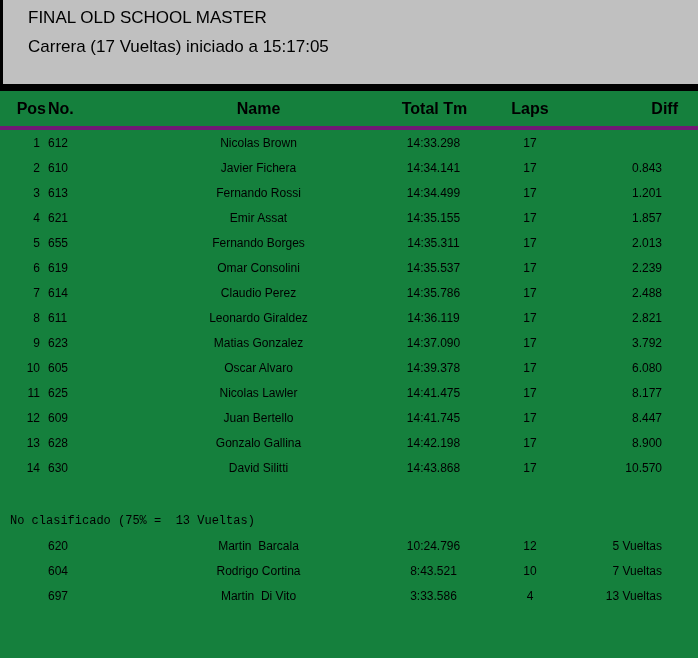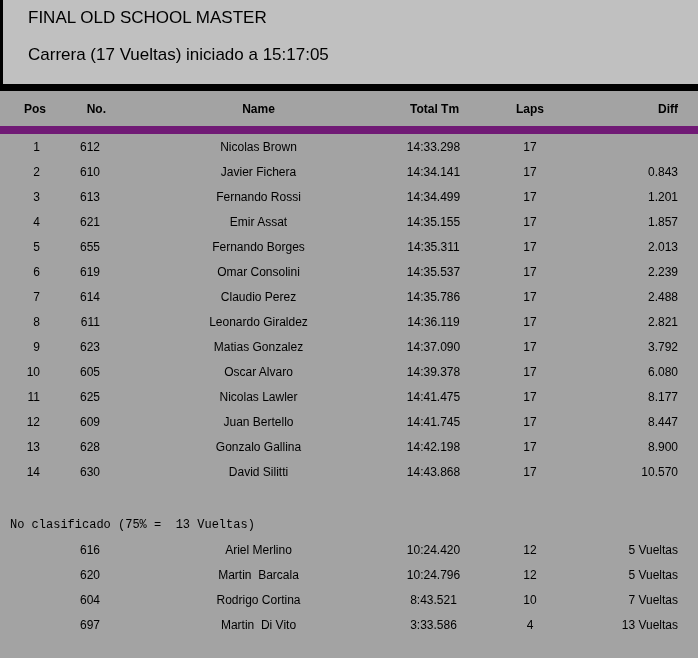--- a/index.html
+++ b/index.html
@@ -6,39 +6,39 @@
     margin: 0;
     padding: 0;
     background: #ffffff;
     font-family: "Liberation Sans", sans-serif;
     color: #000000;
   }
   #page {
     width: 698px;
     height: 658px;
     overflow: hidden;
-    background: #a3a3a3;
+    background: #15803d;
   }
   
   .banner {
     height: 84px;
     background: #c0c0c0;
     border-left: 3px solid #000000;
     box-sizing: border-box;
     padding: 8px 0 0 25px;
   }
   .banner .title {
     font-size: 17px;
     line-height: 20px;
     white-space: pre;
   }
   .banner .subtitle {
     font-size: 17px;
     line-height: 20px;
-    margin-top: 17px;
+    margin-top: 9px;
     white-space: pre;
   }
   .banner-bar {
     height: 7px;
     background: #000000;
   }
   
   table.results {
     width: 698px;
     border-collapse: collapse;
@@ -49,36 +49,36 @@
   col.c-no    { width: 58px; }
   col.c-name  { width: 290px; }
   col.c-total { width: 77px; }
   col.c-laps  { width: 114px; }
   col.c-diff  { width: 111px; }
 
   thead th {
     font-weight: bold;
     height: 35px;
     vertical-align: middle;
-    border-bottom: 8px solid #701a75;
+    border-bottom: 4px solid #701a75;
     padding: 0;
-    font-size: 12px;
+    font-size: 16px;
   }
   tbody td {
     height: 25px;
     vertical-align: middle;
     padding: 0;
   }
   .col-pos   { text-align: right; padding-right: 8px; }
-  .col-no    { text-align: right; padding-right: 6px; margin-top: 19px; }
+  .col-no    { text-align: left; padding-right: 6px; margin-top: 19px; }
   .col-name  { text-align: center;  padding-left: 15px; white-space: pre;
                overflow: hidden; text-overflow: clip; }
   .col-total { text-align: center; padding-right: 2px; }
   .col-laps  { text-align: center; }
-  .col-diff  { text-align: right; padding-right: 20px; }
+  .col-diff  { text-align: right; padding-right: 36px; }
 
   thead th.col-pos   { padding-right: 2px; }
   thead th.col-no    { padding-right: 0; }
   thead th.col-name  { padding-left: 15px; }
   thead th.col-total { padding-right: 0; }
   thead th.col-diff  { padding-right: 20px; margin-top: 20px; }
 
   tr.spacer-row td { height: 28px; }
   tr.nc-label-row td {
     height: 25px;
@@ -238,28 +238,20 @@
         </tr>
     </tbody>
     <tbody>
       <tr class="nc-label-row">
         <td colspan="6">No clasificado (75% =  13 Vueltas)</td>
       </tr>
     </tbody>
     <tbody id="nc-rows">
         <tr>
           <td class="col-pos"></td>
-          <td class="col-no">616</td>
-          <td class="col-name">Ariel Merlino</td>
-          <td class="col-total">10:24.420</td>
-          <td class="col-laps">12</td>
-          <td class="col-diff">5 Vueltas</td>
-        </tr>
-        <tr>
-          <td class="col-pos"></td>
           <td class="col-no">620</td>
           <td class="col-name">Martin  Barcala</td>
           <td class="col-total">10:24.796</td>
           <td class="col-laps">12</td>
           <td class="col-diff">5 Vueltas</td>
         </tr>
         <tr>
           <td class="col-pos"></td>
           <td class="col-no">604</td>
           <td class="col-name">Rodrigo Cortina</td>

